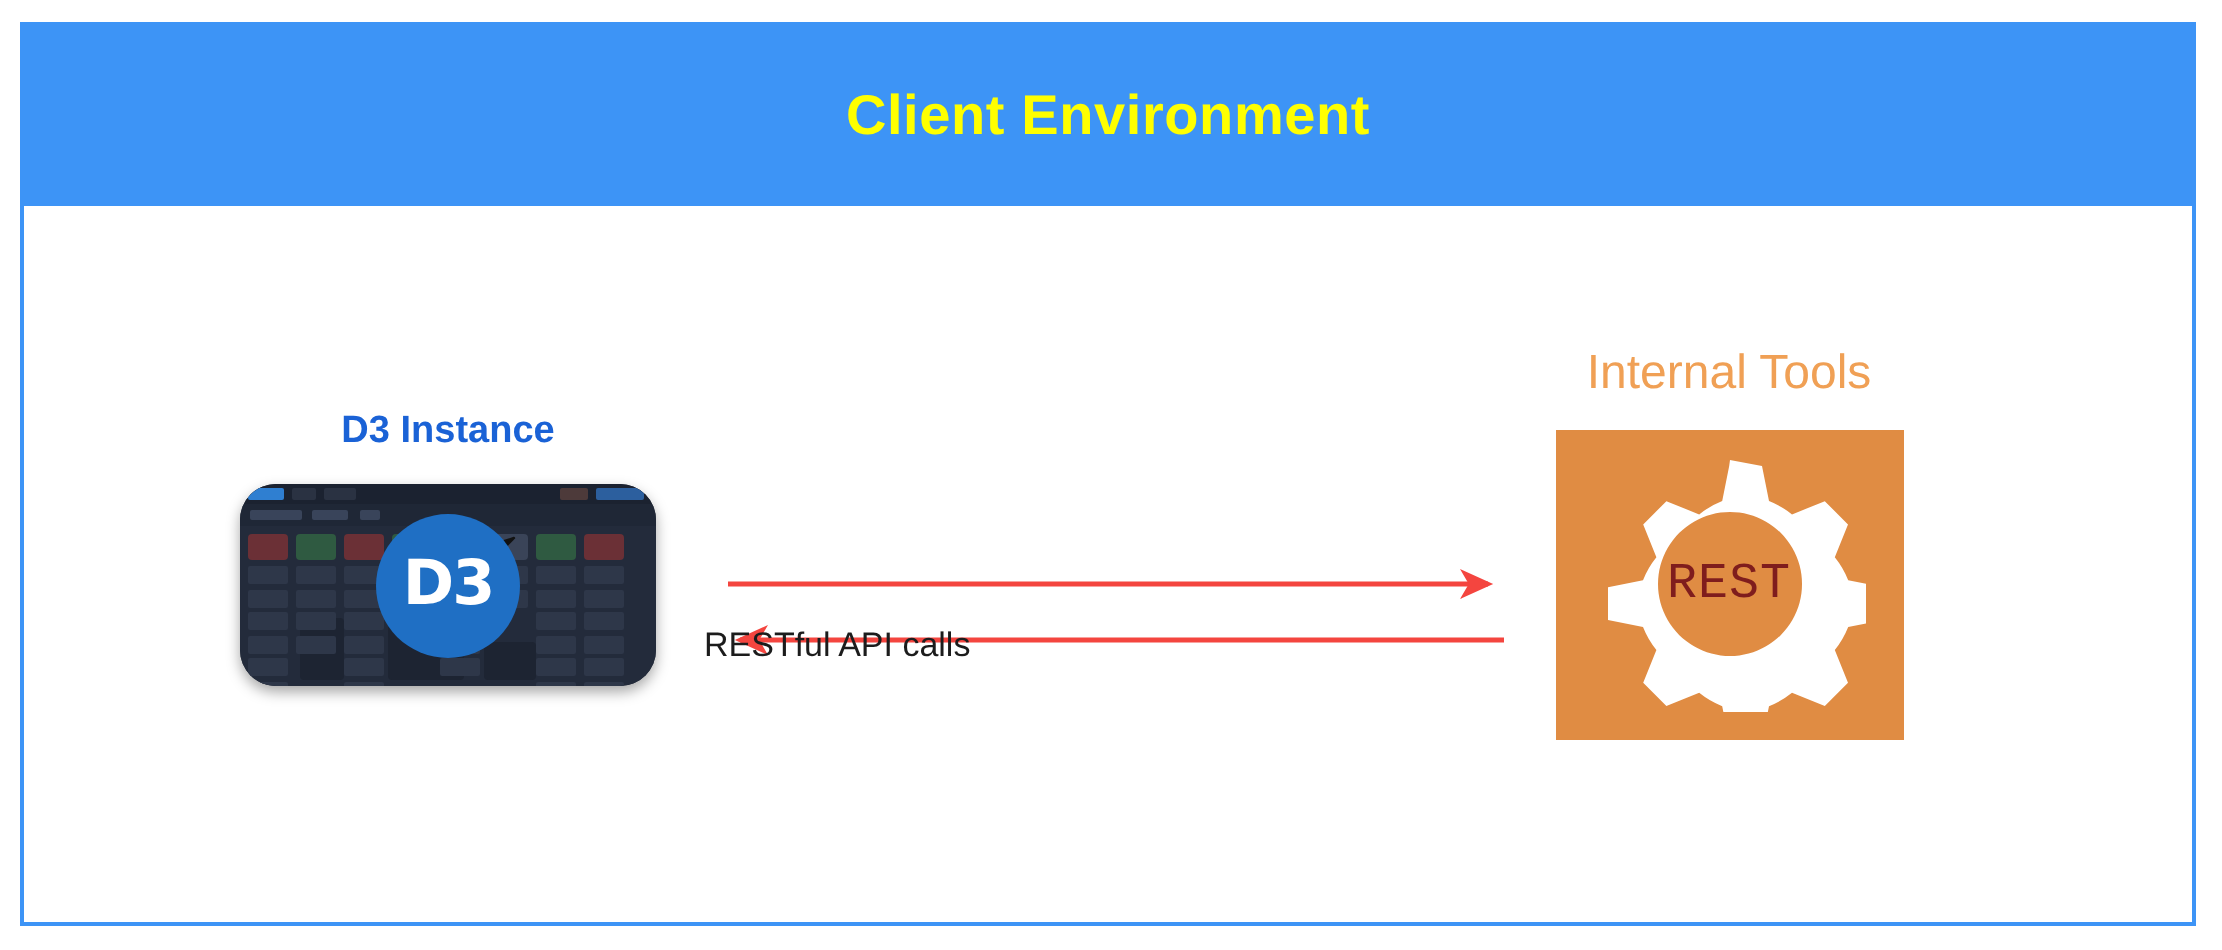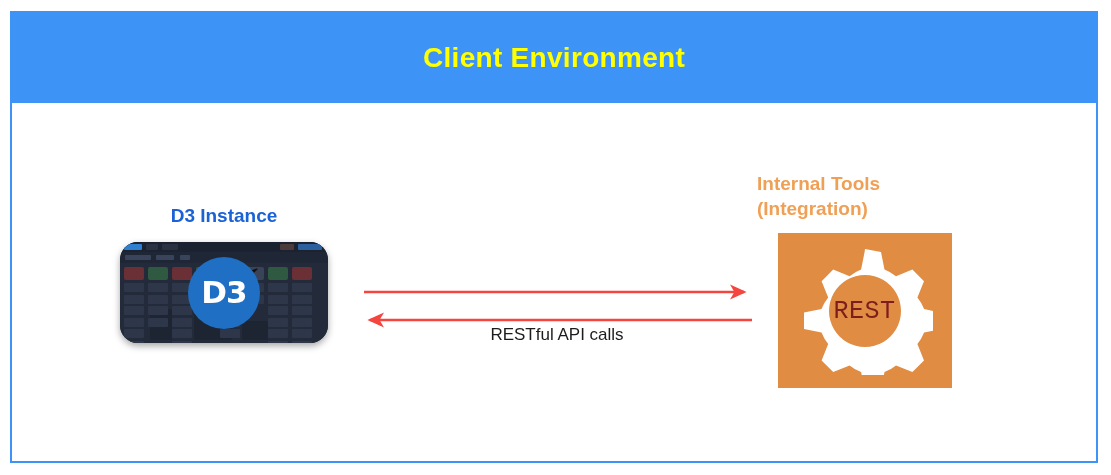--- a/index.html
+++ b/index.html
@@ -168,39 +168,40 @@
   #flow-arrows {
     position: absolute;
     left: 340px;
     top: 175px;
     width: 410px;
     height: 70px;
   }
   #flow-label {
     position: absolute;
     left: 340px;
-    top: 222px;
+    top: 210px;
     width: 410px;
-    text-align: center;
+    text-align: left;
     color: #1c1c1c;
     font-size: 17px;
     white-space: nowrap;
   }
 
   
   #tools-node {
     position: absolute;
     left: 745px;
     top: 68px;
     width: 215px;
   }
   #tools-node-label {
     color: #f0a055;
-    font-size: 19px;
-    font-weight: bold;
+    font-size: 24px;
+    font-weight: normal;
+    text-align: center;
     line-height: 1.32;
     white-space: nowrap;
   }
   #tools-box {
     width: 174px;
     height: 155px;
     margin: 12px auto 0 auto;
     background: #e08c43;
     display: flex;
     align-items: center;
@@ -351,21 +352,20 @@
       <line x1="12" y1="14" x2="392" y2="14" stroke="#f4453f" stroke-width="2.6" marker-end="url(#head-right)"></line>
 
       <line x1="400" y1="42" x2="18" y2="42" stroke="#f4453f" stroke-width="2.6" marker-end="url(#head-left)"></line>
     </svg>
 
     <div id="flow-label">RESTful API calls</div>
 
     <div id="tools-node">
       <div id="tools-node-label">
         <div>Internal Tools</div>
-        <div>(Integration)</div>
       </div>
 
       <div id="tools-box">
         <div id="rest-gear-wrap">
           <svg viewBox="0 0 136 128" width="136" height="128">
 
             <path fill="#ffffff" fill-rule="evenodd" d="
               M 68 2
               l 16 3 l 3.5 17.5
               a 44 44 0 0 1 11.5 6.7

